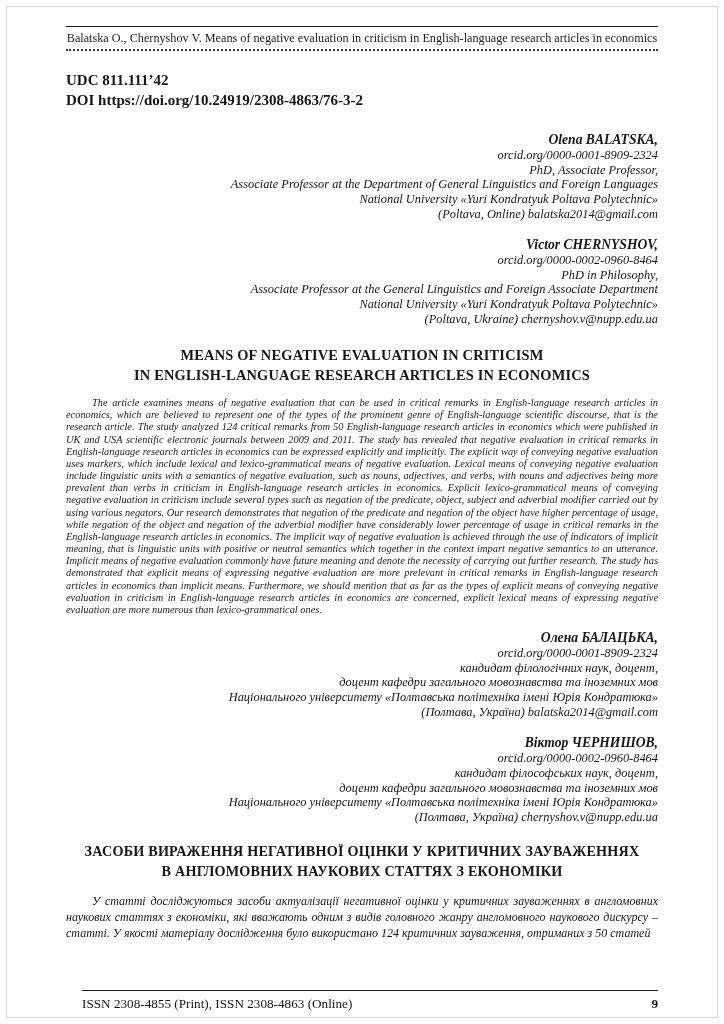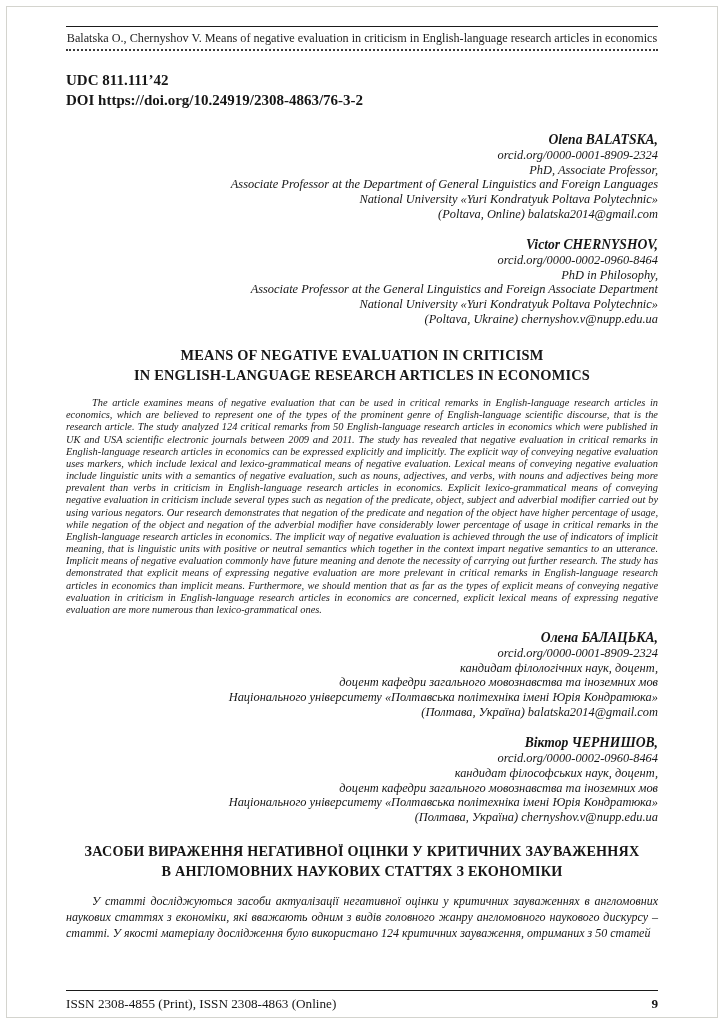--- a/index.html
+++ b/index.html
@@ -62,21 +62,21 @@
   .abstract-uk {
     margin: 0;
     font-style: italic;
     font-size: 12px;
     line-height: 1.34;
     text-align: justify;
     text-indent: 26px;
   }
 
   .footer {
-    position: absolute; left: 66px; right: 66px; bottom: 12px;
+    position: absolute; left: 82px; right: 66px; bottom: 12px;
   }
   .footer-rule { border-top: 1.3px solid #1a1a1a; margin-bottom: 5px; }
   .footer-row { display: flex; justify-content: space-between; align-items: baseline; font-size: 13.2px; }
   .page-number { font-weight: 700; }
 </style>
 </head>
 <body>
 
 <div class="frame"></div>
 

